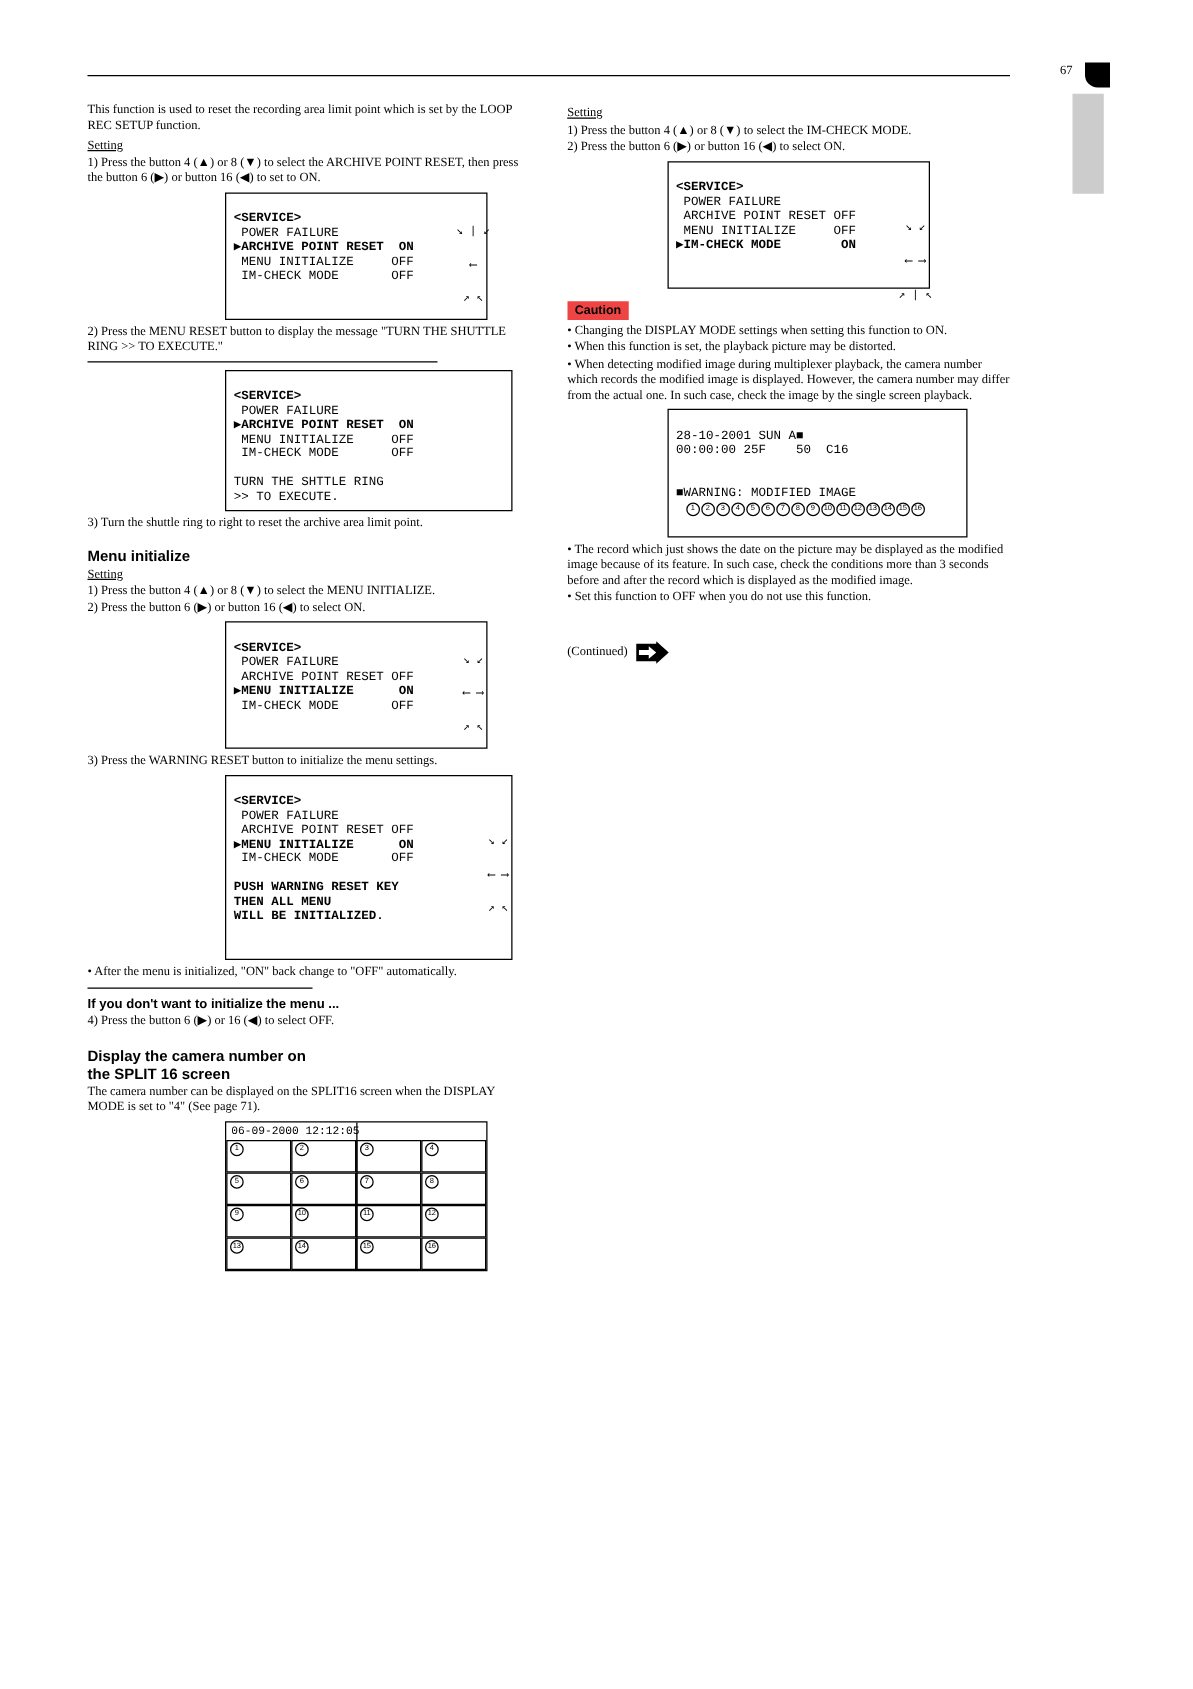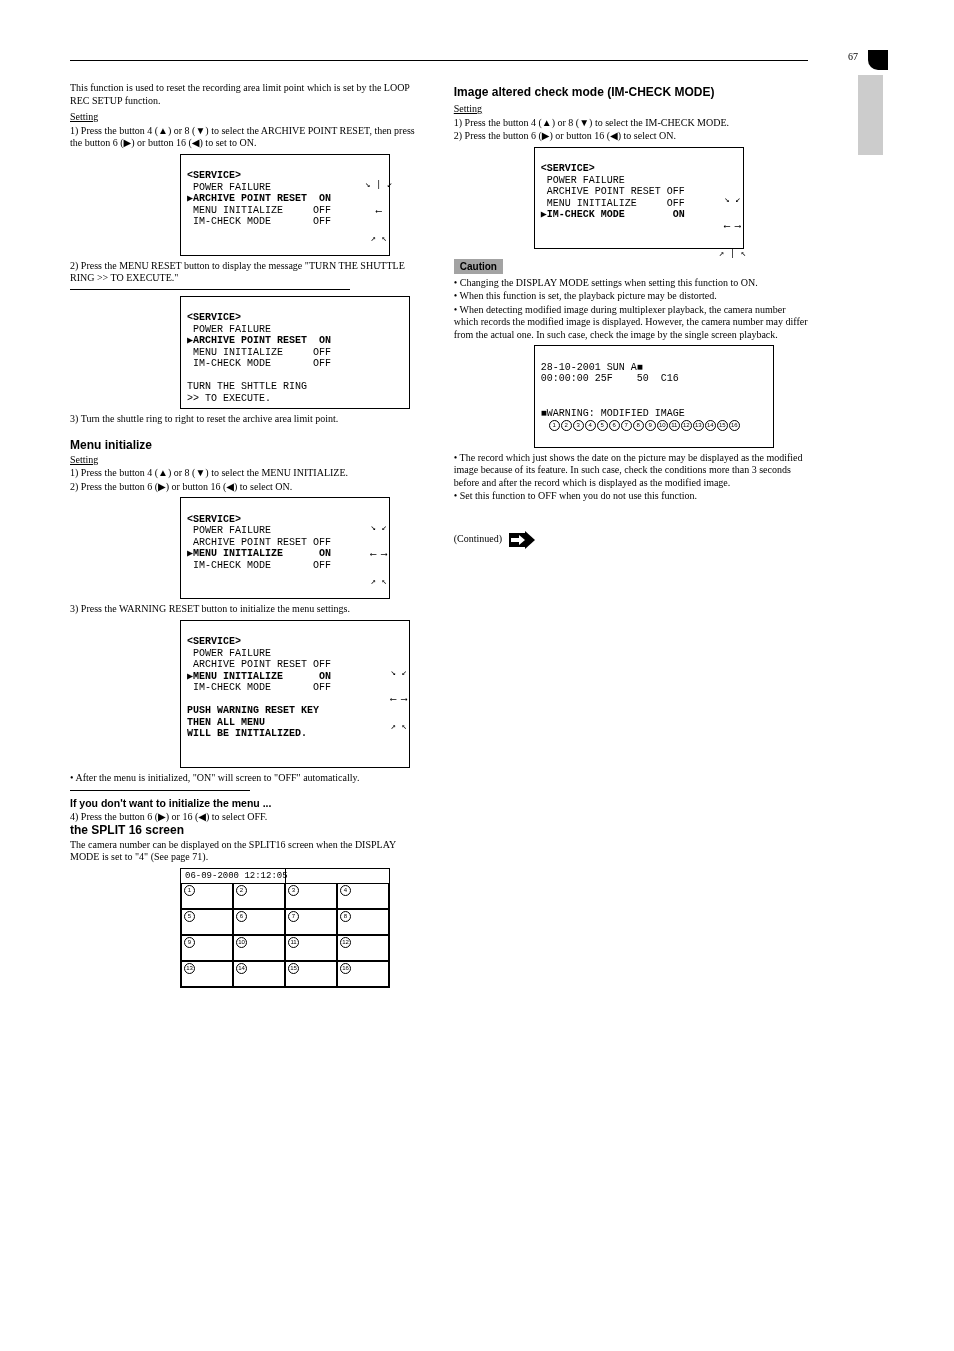--- a/index.html
+++ b/index.html
@@ -89,21 +89,21 @@
     position: absolute;
     right: -22px;
     top: 8px;
     font-family: "Courier New", monospace;
     font-size: 9px;
     line-height: 1.0;
     text-align: center;
   }
   .ring-arrows span { display: block; }
   .caution-bar {
-    background: #a3a3a3;
+    background: #ef4444;
     padding: 2px 6px;
     font-family: Arial, sans-serif;
     font-weight: bold;
     font-size: 10px;
     display: inline-block;
     margin: 6px 0 2px 0;
   }
   .hr-thin {
     border: none;
     border-top: 1px solid #000;
@@ -280,25 +280,26 @@
 THEN ALL MENU
 WILL BE INITIALIZED.</span>
           <div class="ring-arrows" style="top:30px;">
             <span>↘ ↙</span>
             <span>⟵ ⟶</span>
             <span>↗ ↖</span>
           </div>
         </div>
       </div>
 
-      <div class="body-text">• After the menu is initialized, "ON" will screen to "OFF" automatically.</div>
+      <div class="body-text">• After the menu is initialized, "ON" back change to "OFF" automatically.</div>
       <hr class="hr-thin" style="width:180px;">
       <div class="subsection-title">If you don't want to initialize the menu ...</div>
       <div class="body-text">4) Press the button 6 (▶) or 16 (◀) to select OFF.</div>
 
+      <div class="section-title" style="margin-top:14px;">Display the camera number on</div>
       <div class="section-title" style="margin-top:-2px;">the SPLIT 16 screen</div>
       <div class="body-text">The camera number can be displayed on the SPLIT16 screen when the DISPLAY MODE is set to "4" (See page 71).</div>
 
       <div class="indent-block">
         <div class="grid-box grid-wrapper">
           <div class="grid-header">06-09-2000 12:12:05</div>
           <div class="grid-cells">
             <div>
                 <span class="circle-num">1</span>
               </div>
@@ -349,21 +350,20 @@
               </div>
           </div>
           <div class="grid-vline"></div>
         </div>
       </div>
 
     </div>
 
     <div class="col">
 
-      <div class="section-title">Image altered check mode (IM-CHECK MODE)</div>
 
       <div class="body-text" style="text-decoration: underline; margin-top:4px;">Setting</div>
       <div class="body-text">1) Press the button 4 (▲) or 8 (▼) to select the IM-CHECK MODE.</div>
       <div class="body-text">2) Press the button 6 (▶) or button 16 (◀) to select ON.</div>
 
       <div class="indent-block-2">
         <div class="menu-box">
 <span class="hl">&lt;SERVICE&gt;</span>
  <span>POWER FAILURE</span>
  <span>ARCHIVE POINT RESET OFF</span>

